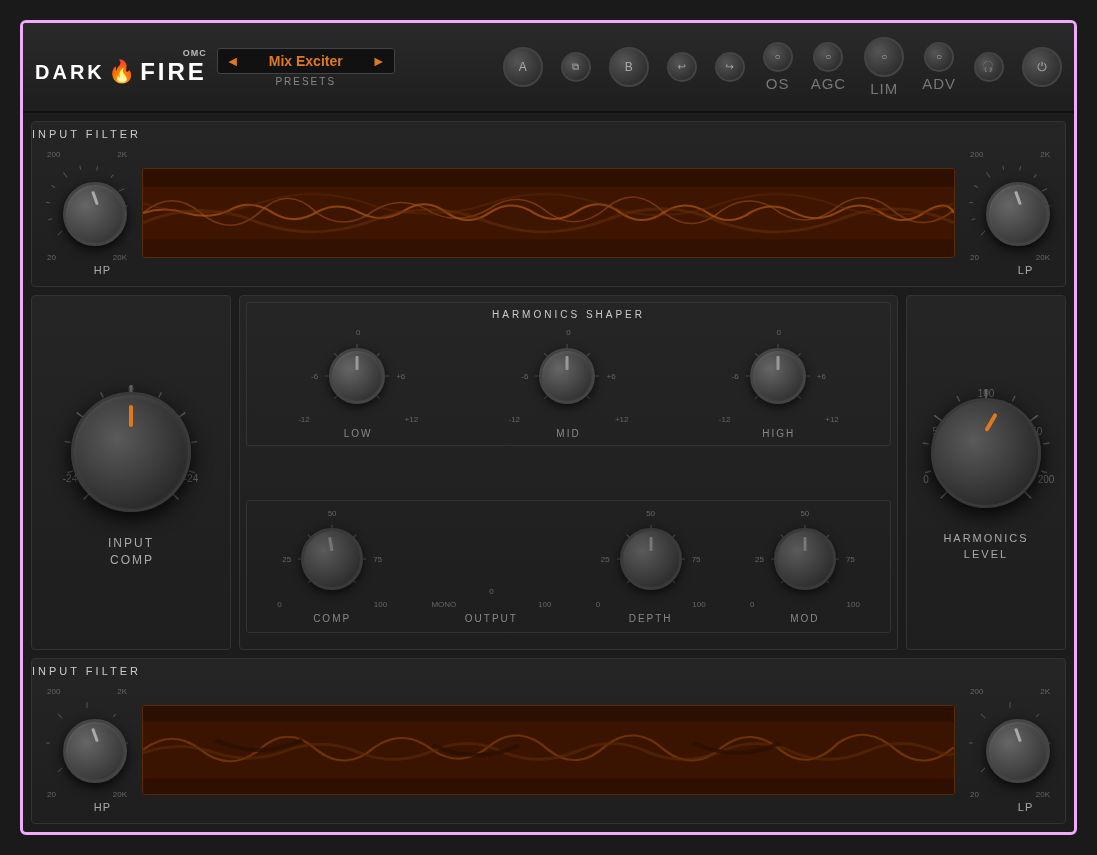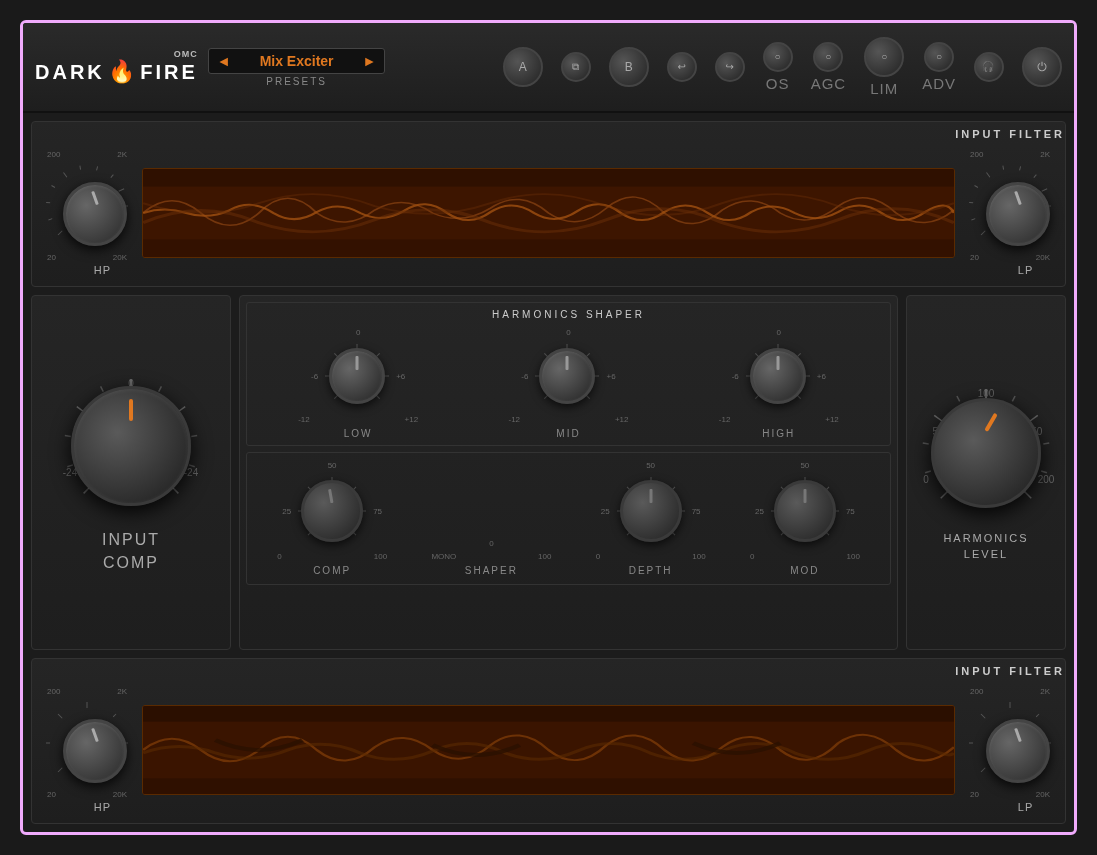--- a/index.html
+++ b/index.html
@@ -97,23 +97,23 @@
     .section {
       background: linear-gradient(180deg, #252525 0%, #1e1e1e 100%);
       border: 1px solid #333;
       border-radius: 4px;
     }
 
     .section-title {
       color: #ccc;
       font-size: 11px;
       letter-spacing: 3px;
-      text-align: right;
+      text-align: left;
       padding: 6px 0 4px;
-      font-weight: bold;
+      font-weight: normal;
     }
 
     
     .input-filter {
       flex-shrink: 0;
     }
 
     .filter-body {
       display: flex;
       align-items: center;
@@ -209,34 +209,35 @@
       height: 22px;
       background: #e07820;
       top: 10px;
       left: 50%;
       transform: translateX(-50%);
       border-radius: 2px;
     }
 
     .input-drive-label {
       color: #aaa;
-      font-size: 16px;
+      font-size: 12px;
       letter-spacing: 2px;
-      text-align: center;
+      text-align: right;
       line-height: 1.4;
     }
 
     
     .harmonics-panel {
       flex: 1;
       background: linear-gradient(180deg, #252525, #1e1e1e);
       border: 1px solid #333;
       border-radius: 4px;
       display: flex;
       flex-direction: column;
+      gap: 48px;
     }
 
     .harmonics-shaper-section {
       border: 1px solid #333;
       border-radius: 3px;
       margin: 6px;
       padding: 6px;
     }
 
     .harmonics-shaper-title {
@@ -498,21 +499,21 @@
 <div class="plugin-container">
 
   <div class="header">
 
     <div class="logo-area">
       <div style="display:flex;flex-direction:column;align-items:flex-end;">
         <span style="color:#bbb;font-size:9px;font-weight:bold;letter-spacing:1px;">OMC</span>
         <div style="display:flex;align-items:center;gap:4px;">
           <span style="color:#fff;font-size:20px;font-weight:900;letter-spacing:3px;">DARK</span>
           <span style="font-size:22px;">🔥</span>
-          <span style="color:#fff;font-size:20px;font-weight:900;letter-spacing:3px;">FIRE</span>
+          <span style="color:#fff;font-size:24px;font-weight:900;letter-spacing:3px;">FIRE</span>
         </div>
       </div>
     </div>
 
     <div class="preset-section">
       <div class="preset-nav">
         <button class="preset-arrow">◄</button>
         <span class="preset-name">Mix Exciter</span>
         <button class="preset-arrow">►</button>
       </div>
@@ -840,21 +841,21 @@
               </div>
               <span class="group-label">COMP</span>
             </div>
 
             <div class="knob-group">
               <span class="scale-val">0</span>
               <div style="display:flex;justify-content:space-between;width:120px;">
                 <span class="scale-val">MONO</span>
                 <span class="scale-val">100</span>
               </div>
-              <span class="group-label">SHAPER</span>
+              <span class="group-label">OUTPUT</span>
             </div>
 
             <div class="knob-group">
               <span class="scale-val">50</span>
               <div style="display:flex;align-items:center;gap:4px;">
                 <span class="scale-val">25</span>
                 <div class="large-knob-container" style="width:74px;height:74px;">
                   <svg class="scale-ticks-svg" viewBox="0 0 74 74">
                     <g stroke="#555" stroke-width="1">
                       <line x1="37" y1="3" x2="37" y2="9" transform="rotate(-135 37 37)"></line>

